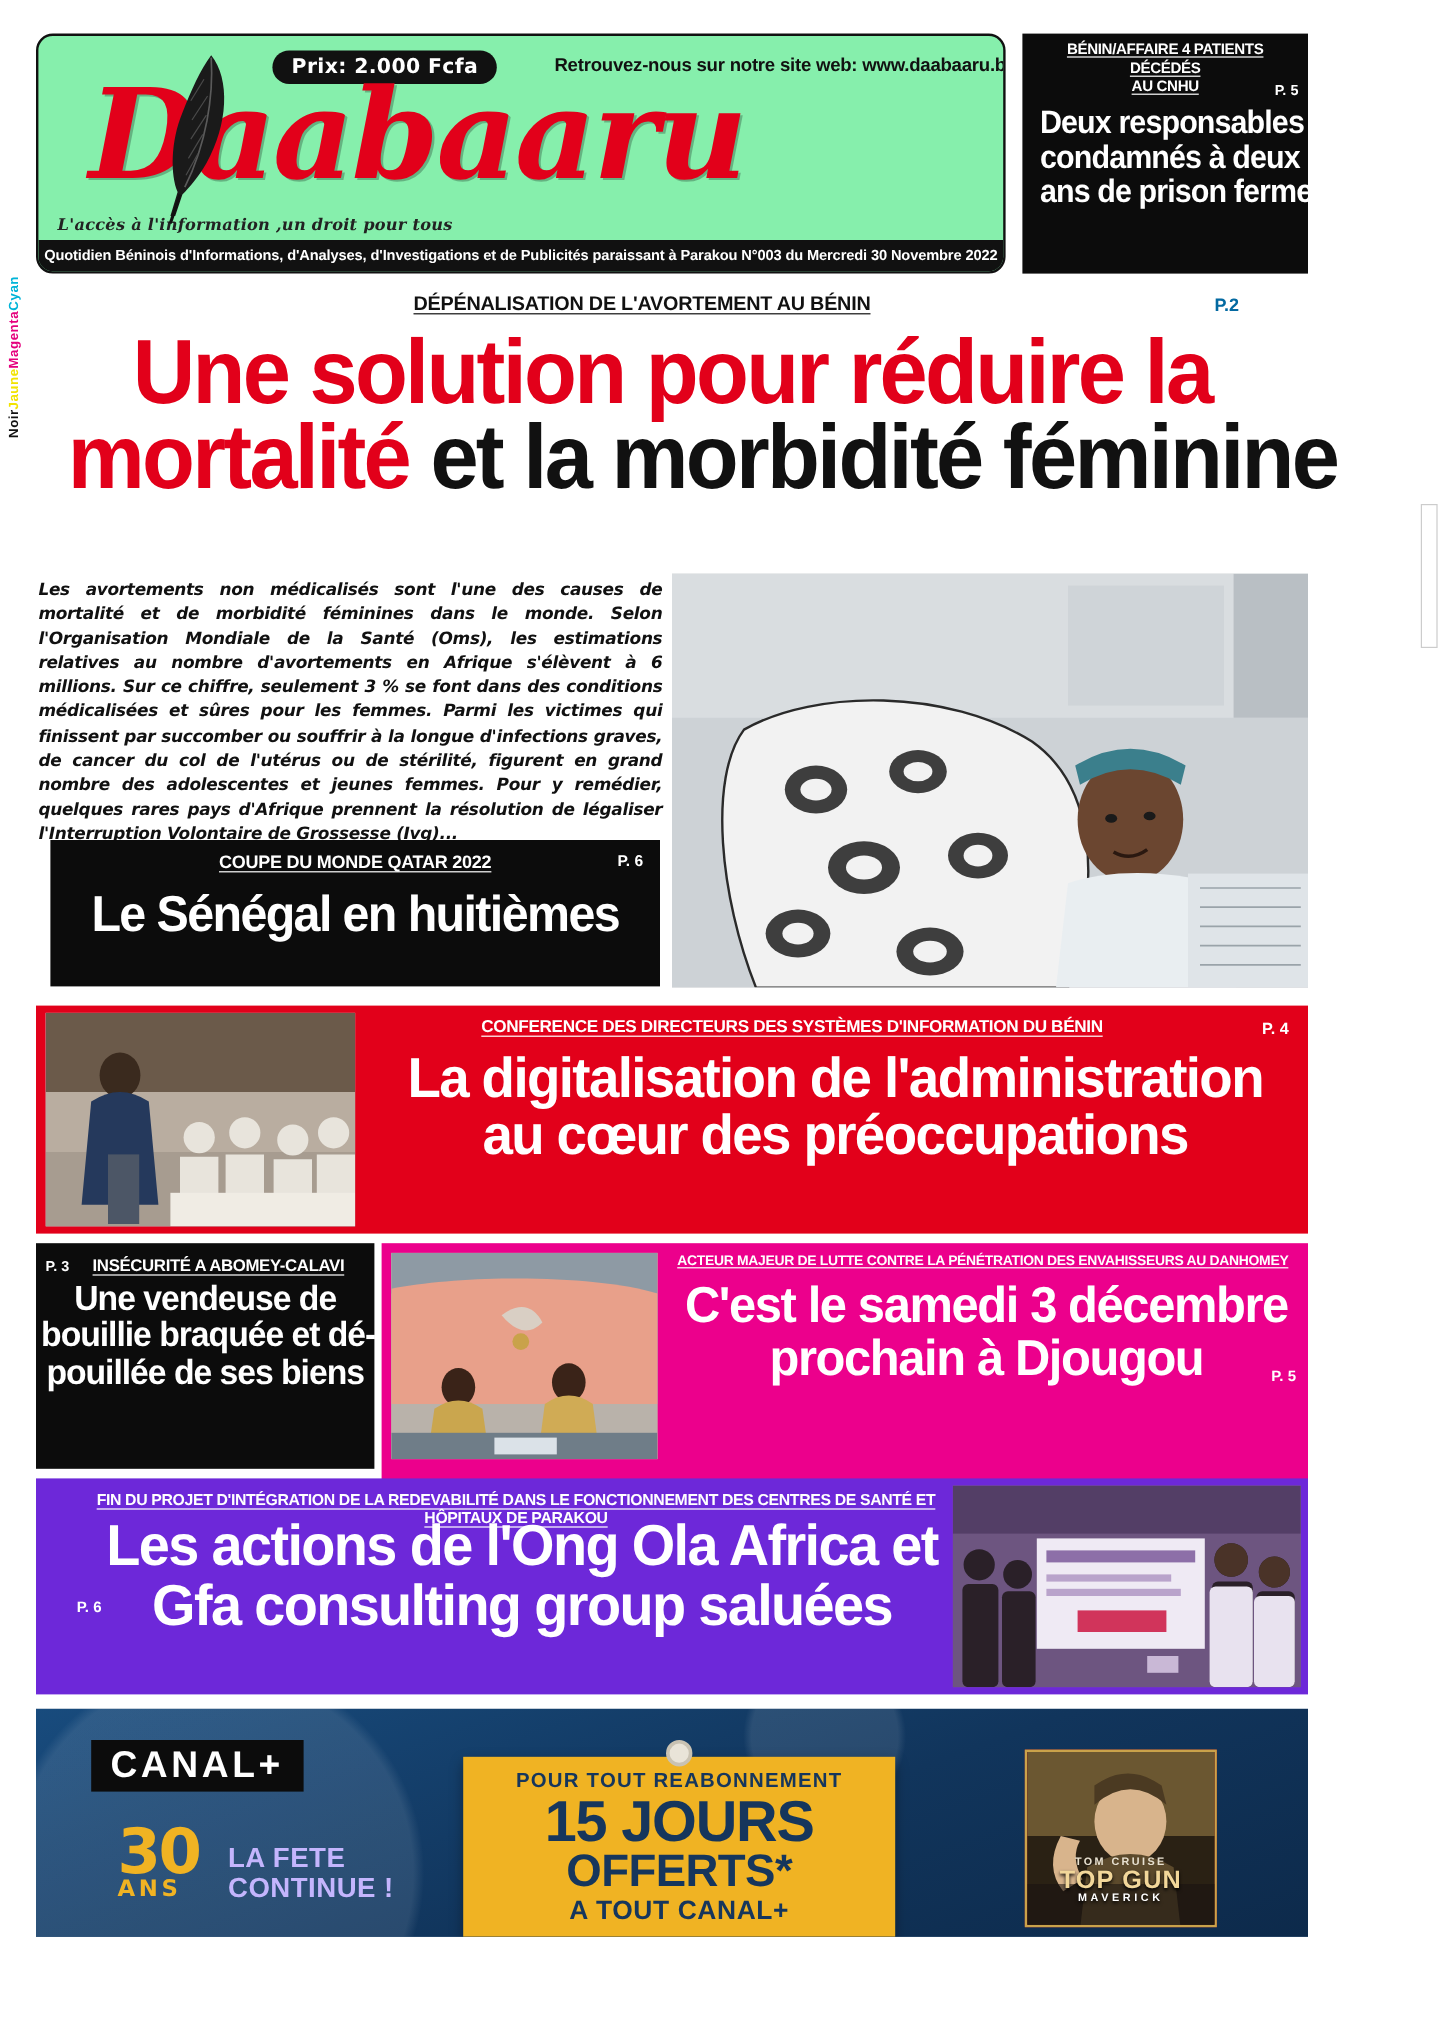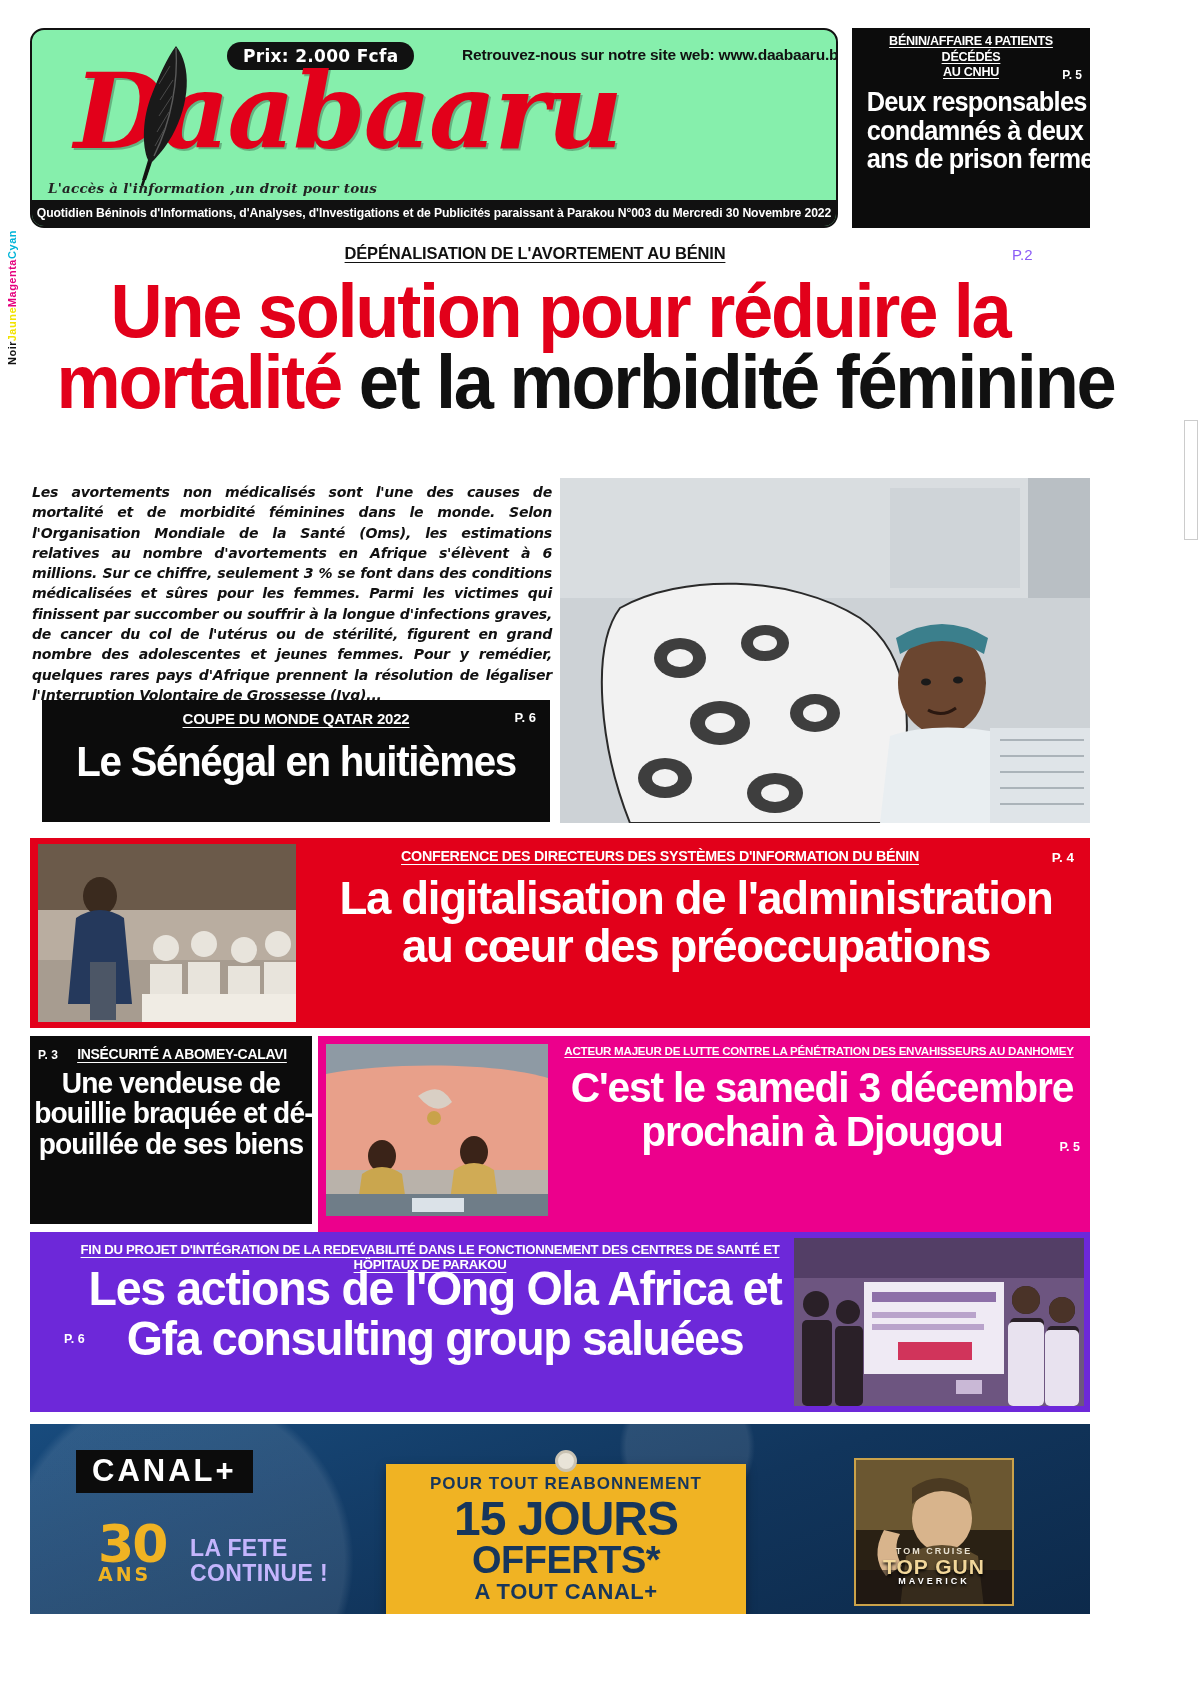--- a/index.html
+++ b/index.html
@@ -85,21 +85,21 @@
     transform:scaleX(.94); transform-origin:center;
   }
   .tr-head div{ white-space:nowrap; }
 
   
   .lead-kicker{
     position:absolute; left:0; top:244px; width:1070px; text-align:center;
     font-size:16.5px; font-weight:700; color:#111; letter-spacing:-.2px;
     text-decoration:underline; text-underline-offset:3px;
   }
-  .lead-page{ position:absolute; left:1012px; top:246px; font-size:15px; font-weight:400; color:#8b5cf6; }
+  .lead-page{ position:absolute; left:1012px; top:246px; font-size:15px; font-weight:700; color:#0369a1; }
   .lead-h1{
     position:absolute; left:30px; top:276px; width:1060px; text-align:center;
     font-size:76px; line-height:.93; font-weight:700; letter-spacing:-2.4px;
     font-family:"Liberation Sans", sans-serif;
   }
   .lead-h1 .r{ color:#e2001a; }
   .lead-h1 .k{ color:#111; }
   .lead-h1 .ln{ display:block; white-space:nowrap; transform:scaleX(.95); }
 
   

